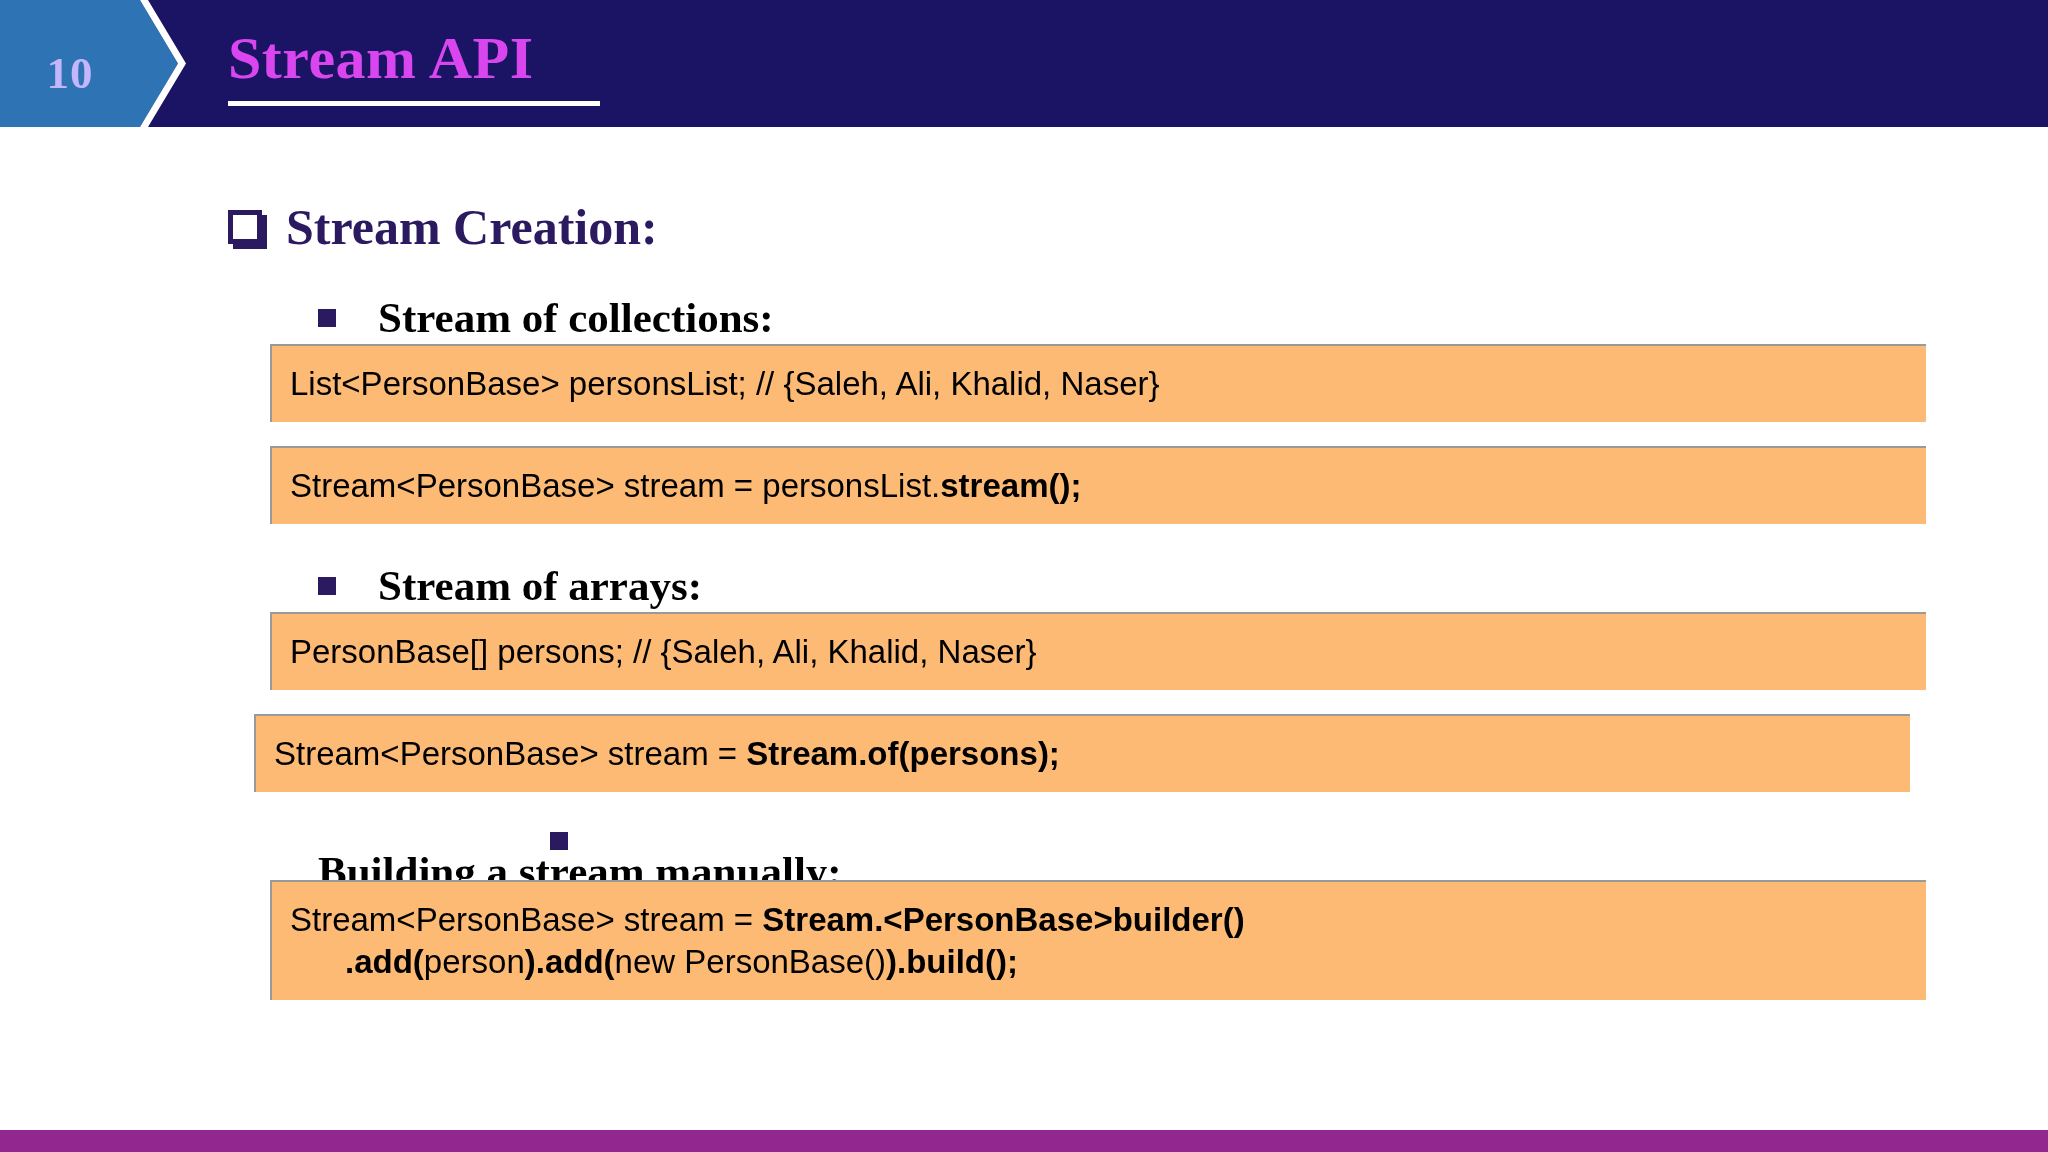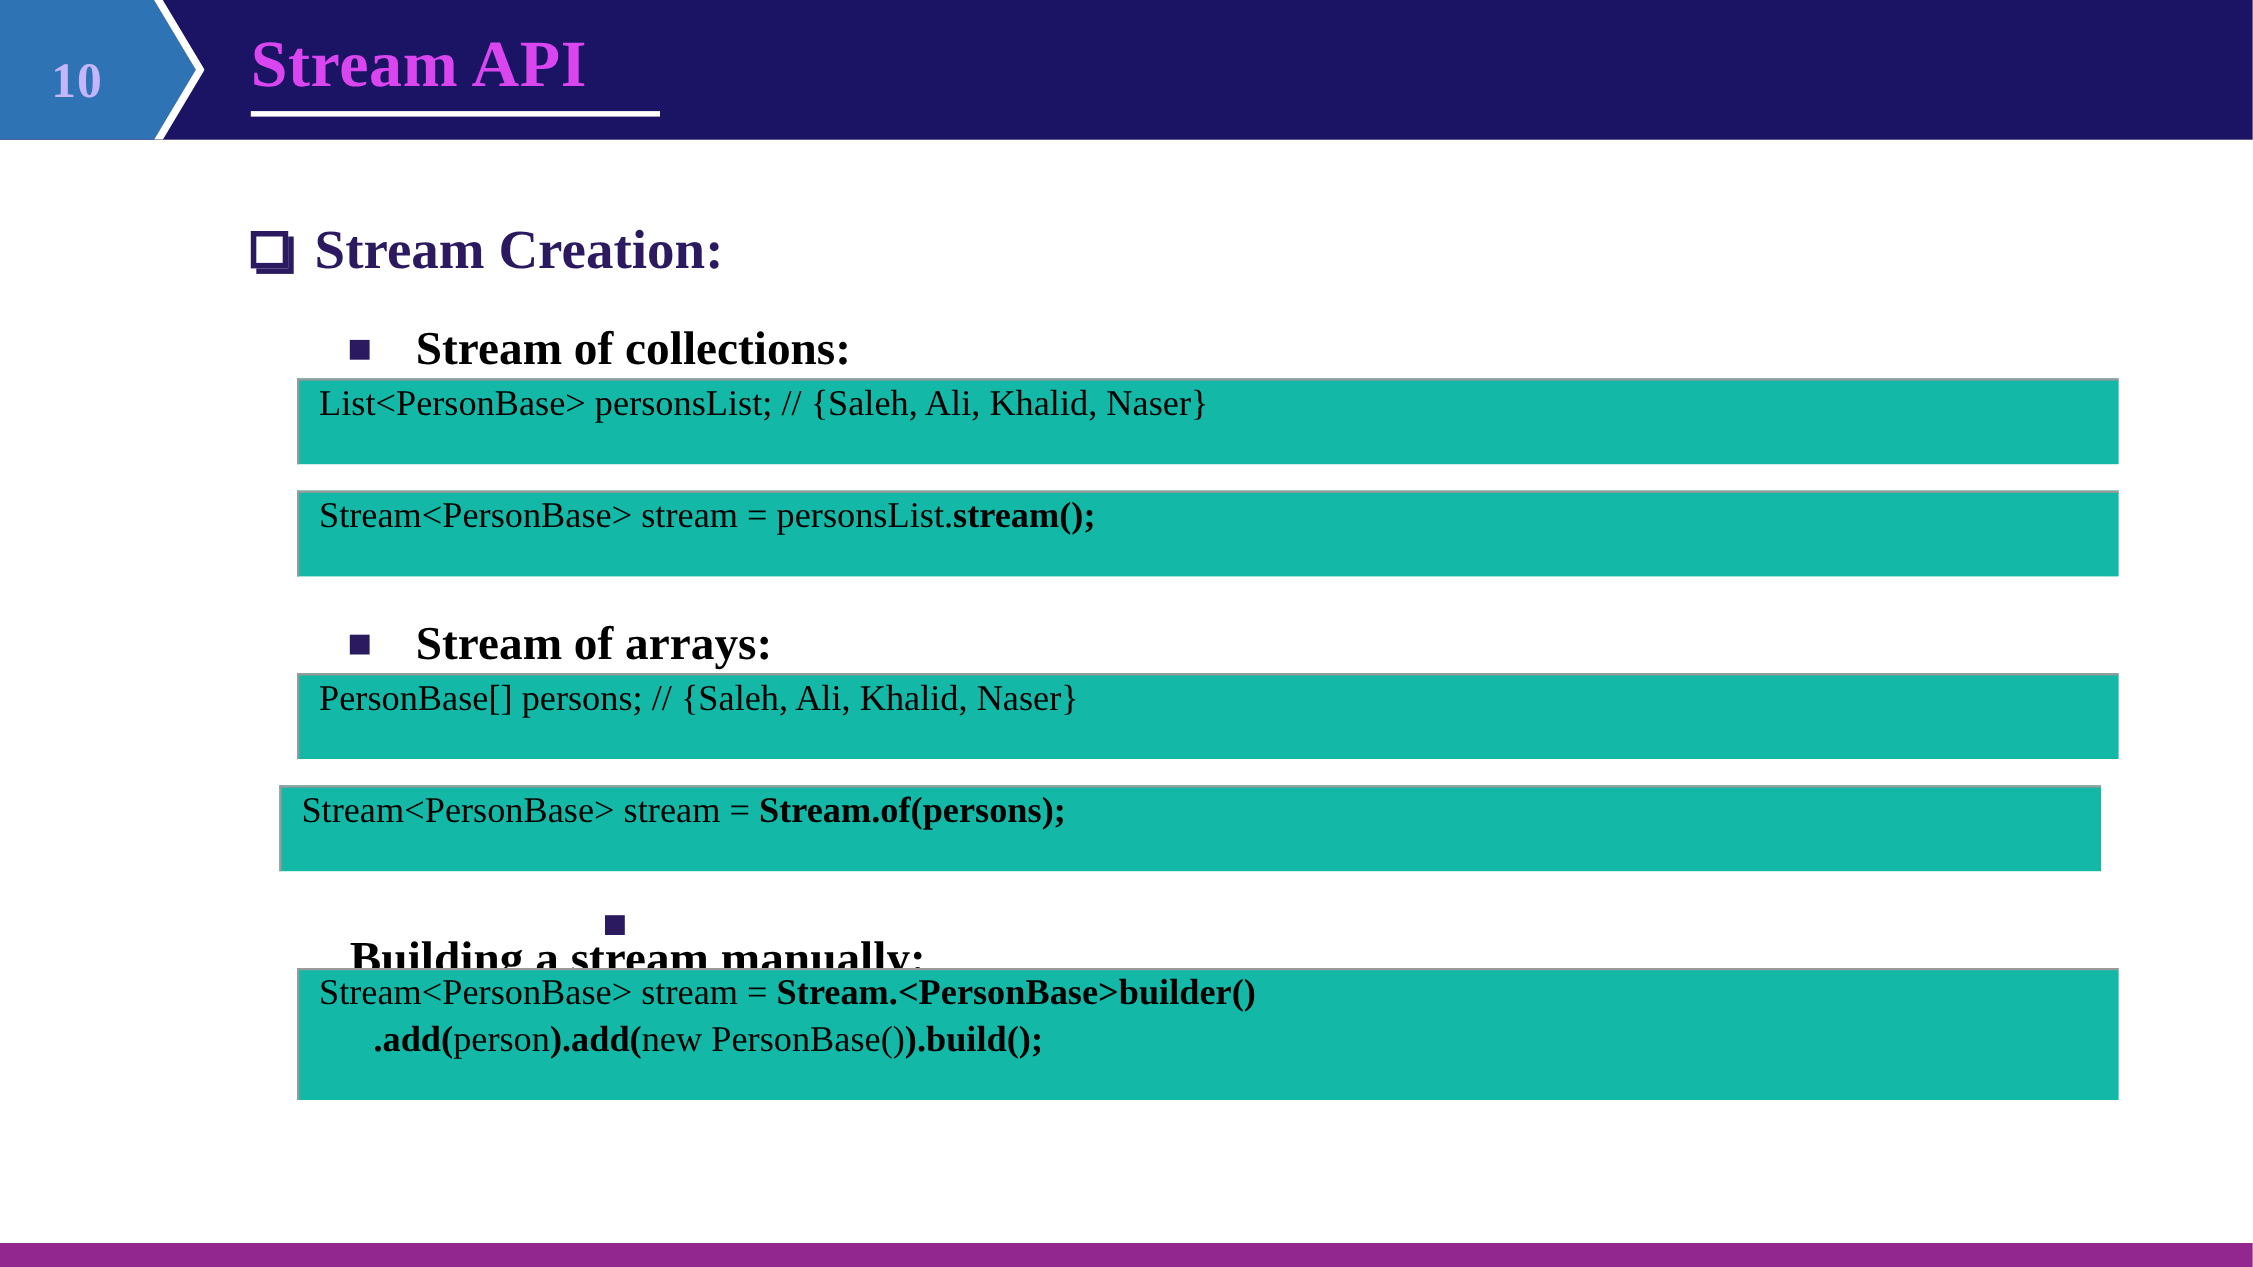--- a/index.html
+++ b/index.html
@@ -139,28 +139,28 @@
     font-weight: bold;
     color: #000000;
     font-family: "Liberation Serif", serif;
     white-space: nowrap;
     line-height: 1;
   }
 
   
   .code-box {
     position: absolute;
-    background: #14b8a6;
+    background: #fdba74;
     border-top: 2px solid #9a9a9a;
     border-left: 2px solid #9a9a9a;
     box-sizing: border-box;
     display: flex;
     flex-direction: column;
-    justify-content: flex-start;
-    font-family: Liberation Serif, serif;
+    justify-content: center;
+    font-family: Liberation Sans, sans-serif;
     font-size: 33px;
     color: #000000;
     padding-left: 18px;
     white-space: pre;
     line-height: 1.28;
   }
   .code-box b { font-weight: bold; }
 
   
   .footer-bar {

